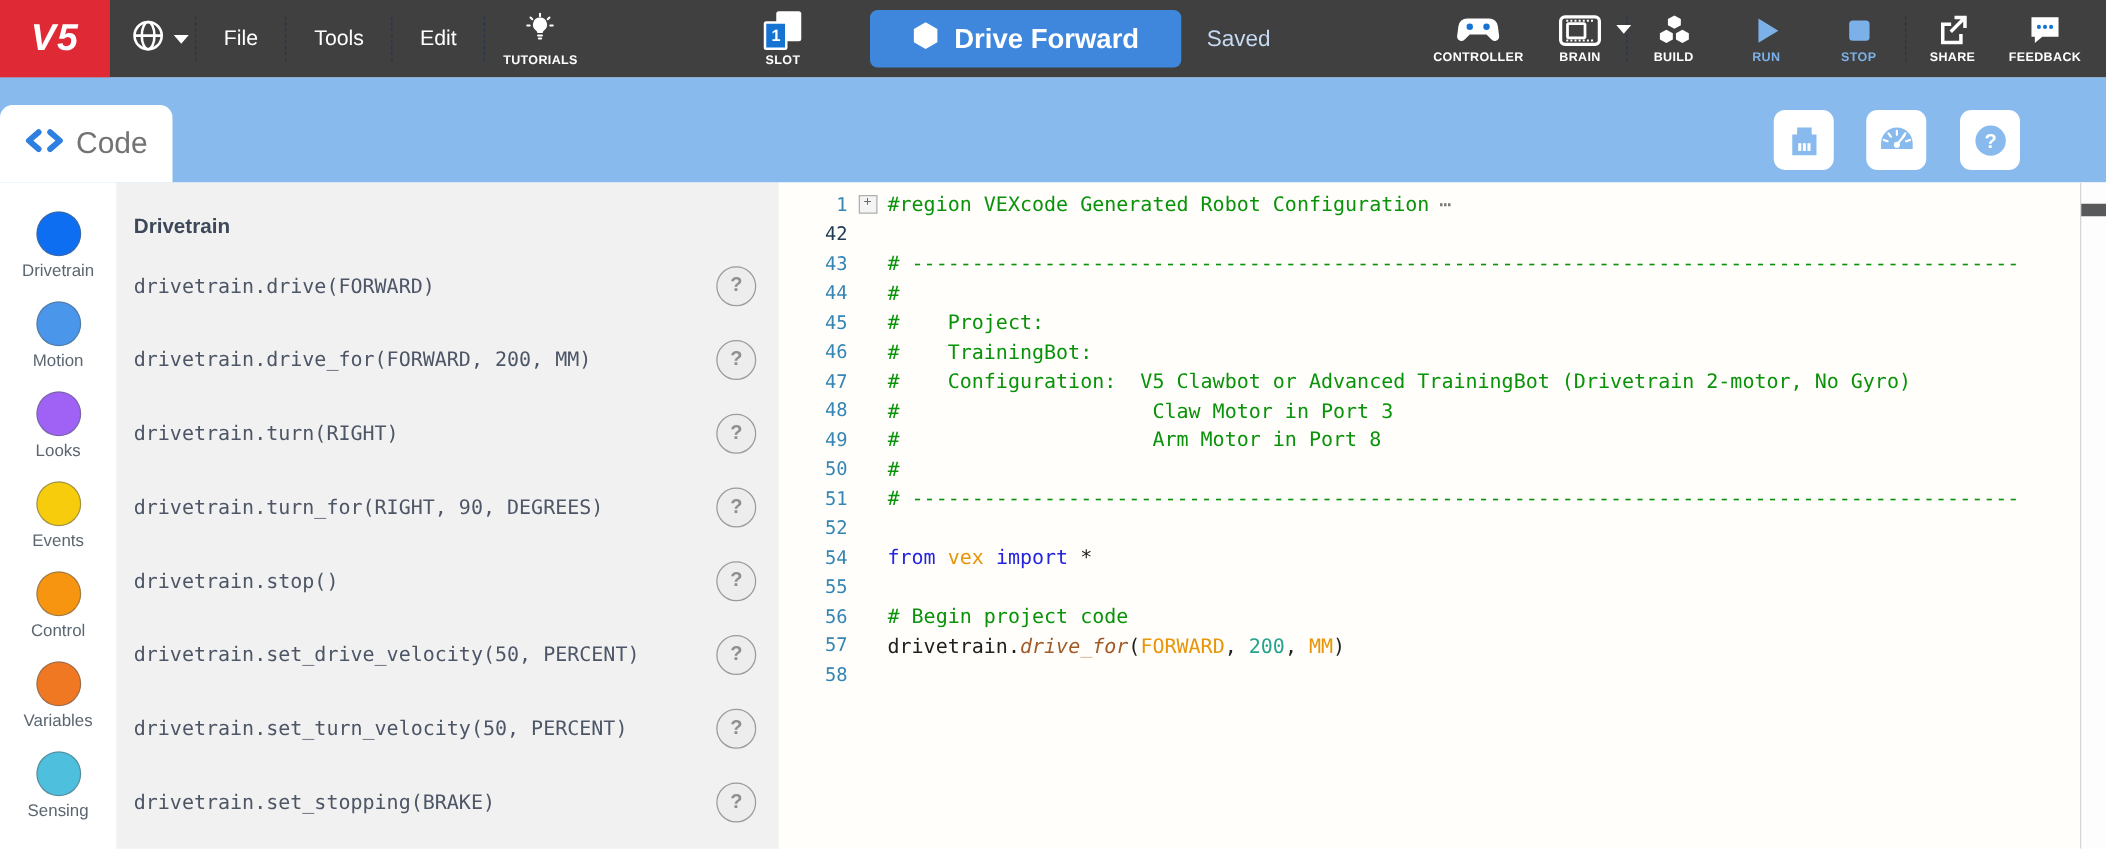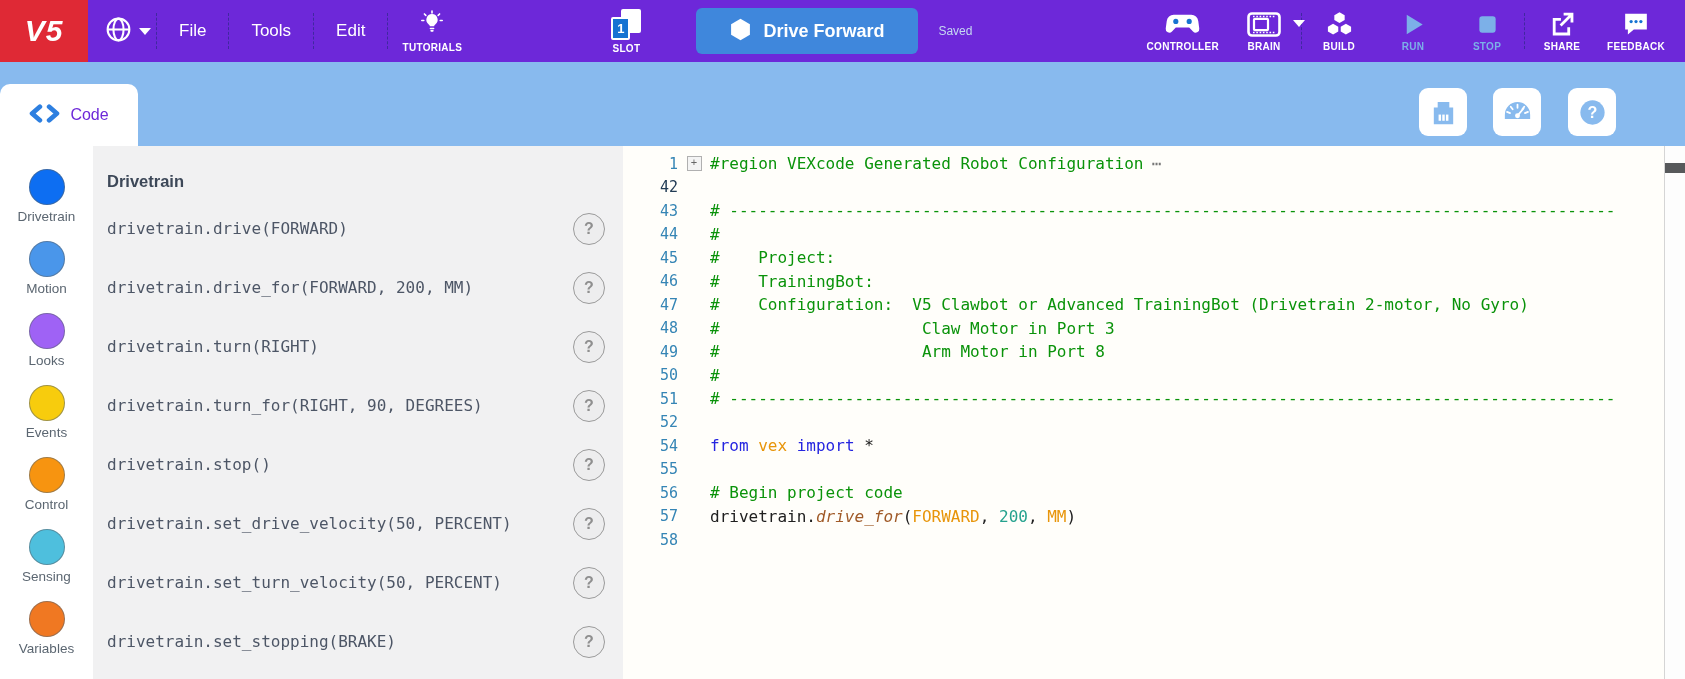--- a/index.html
+++ b/index.html
@@ -1,54 +1,54 @@
 <!DOCTYPE html>
 <html><head>
 <meta charset="utf-8">
 <style>
   html,body{margin:0;padding:0;}
   body{width:1685px;height:679px;overflow:hidden;font-family:"Liberation Sans",sans-serif;background:#fff;}
   .app{position:relative;width:1685px;height:679px;}
 
   
-  .top-bar{position:relative;display:flex;align-items:stretch;height:62px;background:#6d28d9;color:#fff;}
+  .top-bar{position:relative;display:flex;align-items:stretch;height:62px;background:#404040;color:#fff;}
   .logo{flex:none;width:88px;background:#df2935;display:flex;align-items:center;justify-content:center;
         font-style:italic;font-weight:bold;font-size:30px;letter-spacing:1px;}
   .globe-item{flex:none;margin-left:10px;width:58px;display:flex;align-items:center;justify-content:center;gap:6px;cursor:pointer;}
   .vsep{flex:none;align-self:center;height:36px;border-left:1px dashed rgba(8,40,92,.45);}
   .menus{display:flex;align-items:stretch;}
   .menu-item{display:flex;align-items:center;padding:0 22px;font-size:17px;cursor:pointer;}
   .tb-col{display:flex;flex-direction:column;align-items:center;justify-content:center;gap:3px;cursor:pointer;}
   .tutorials{flex:none;width:88px;}
   .tb-label{font-size:10px;font-weight:bold;letter-spacing:.3px;}
   .slot-wrap{flex:none;margin-left:126px;width:48px;}
   .slot-icon{position:relative;width:30px;height:31px;}
   .slot-back{position:absolute;top:0;right:0;width:20px;height:24px;background:#fff;border-radius:2px;}
   .slot-front{position:absolute;left:0;bottom:0;width:15px;height:19px;background:#1673d2;border:2.5px solid #fff;
               border-radius:2px;display:flex;align-items:center;justify-content:center;font-size:13px;font-weight:bold;}
   .project-pill{flex:none;align-self:center;margin-left:46px;height:46px;border-radius:6px;background:#3f87dc;
                 display:flex;align-items:center;gap:12px;padding:0 34px;cursor:pointer;}
-  .project-name{font-size:18px;font-weight:600;white-space:nowrap;}
-  .saved{flex:none;margin-left:20px;align-self:center;font-size:12px;color:#c6d9f2;}
+  .project-name{font-size:22px;font-weight:600;white-space:nowrap;}
+  .saved{flex:none;margin-left:20px;align-self:center;font-size:18px;color:#c6d9f2;}
   .spacer{flex:1;}
   .dev-cluster{display:flex;align-items:stretch;margin-right:12px;}
   .dev-btn{position:relative;display:flex;flex-direction:column;align-items:center;justify-content:center;gap:3px;
            padding:0 8px;min-width:58px;cursor:pointer;}
   .dev-btn .ico{height:27px;display:flex;align-items:center;color:#fff;}
   .dev-btn.disabled{cursor:default;}
   .dev-btn.disabled .ico{color:#7cb0e8;}
   .dev-btn.disabled .tb-label{color:#7cb0e8;}
   .caret{width:0;height:0;border-left:6px solid transparent;border-right:6px solid transparent;border-top:7px solid #fff;}
   .brain-caret{position:absolute;right:-4px;top:20px;}
 
   
   .tab-bar{position:relative;height:84px;background:#88baee;}
   .code-tab{position:absolute;left:0;bottom:0;width:138px;height:62px;background:#fff;border-radius:10px 10px 0 0;
             display:flex;align-items:center;justify-content:center;gap:10px;cursor:pointer;}
-  .code-tab-label{font-size:16px;color:#6d28d9;}
+  .code-tab-label{font-size:24px;color:#737373;}
   .tool-btn{position:absolute;top:26px;width:48px;height:48px;border-radius:9px;background:#fff;color:#88baee;
             display:flex;align-items:center;justify-content:center;cursor:pointer;}
 
   
   .main{position:absolute;top:146px;left:0;right:0;bottom:0;display:flex;}
 
   .cat-sidebar{flex:none;width:93px;background:#fff;padding-top:14px;}
   .cat-item{height:72px;display:flex;flex-direction:column;align-items:center;justify-content:center;gap:4px;cursor:pointer;}
   .cat-circle{width:34px;height:34px;border-radius:50%;border:1px solid rgba(90,100,110,.55);}
   .cat-label{font-size:13.5px;color:#5b6671;}
@@ -266,26 +266,26 @@
         </div>
         <div class="cat-item">
           <span class="cat-circle" style="background: rgb(247, 204, 13);"></span>
           <span class="cat-label">Events</span>
         </div>
         <div class="cat-item">
           <span class="cat-circle" style="background: rgb(247, 148, 16);"></span>
           <span class="cat-label">Control</span>
         </div>
         <div class="cat-item">
+          <span class="cat-circle" style="background: rgb(240, 120, 34);"></span>
+          <span class="cat-label">Variables</span>
+        </div>
+        <div class="cat-item">
           <span class="cat-circle" style="background: rgb(78, 191, 221);"></span>
           <span class="cat-label">Sensing</span>
-        </div>
-        <div class="cat-item">
-          <span class="cat-circle" style="background: rgb(240, 120, 34);"></span>
-          <span class="cat-label">Variables</span>
         </div>
       </div>
     <div class="cmd-panel">
       <div class="cmd-title">Drivetrain</div>
       <div>
           <div class="cmd-row">
             <span class="cmd-text">drivetrain.drive(FORWARD)</span>
             <span class="help-btn">?</span>
           </div>
           <div class="cmd-row">

